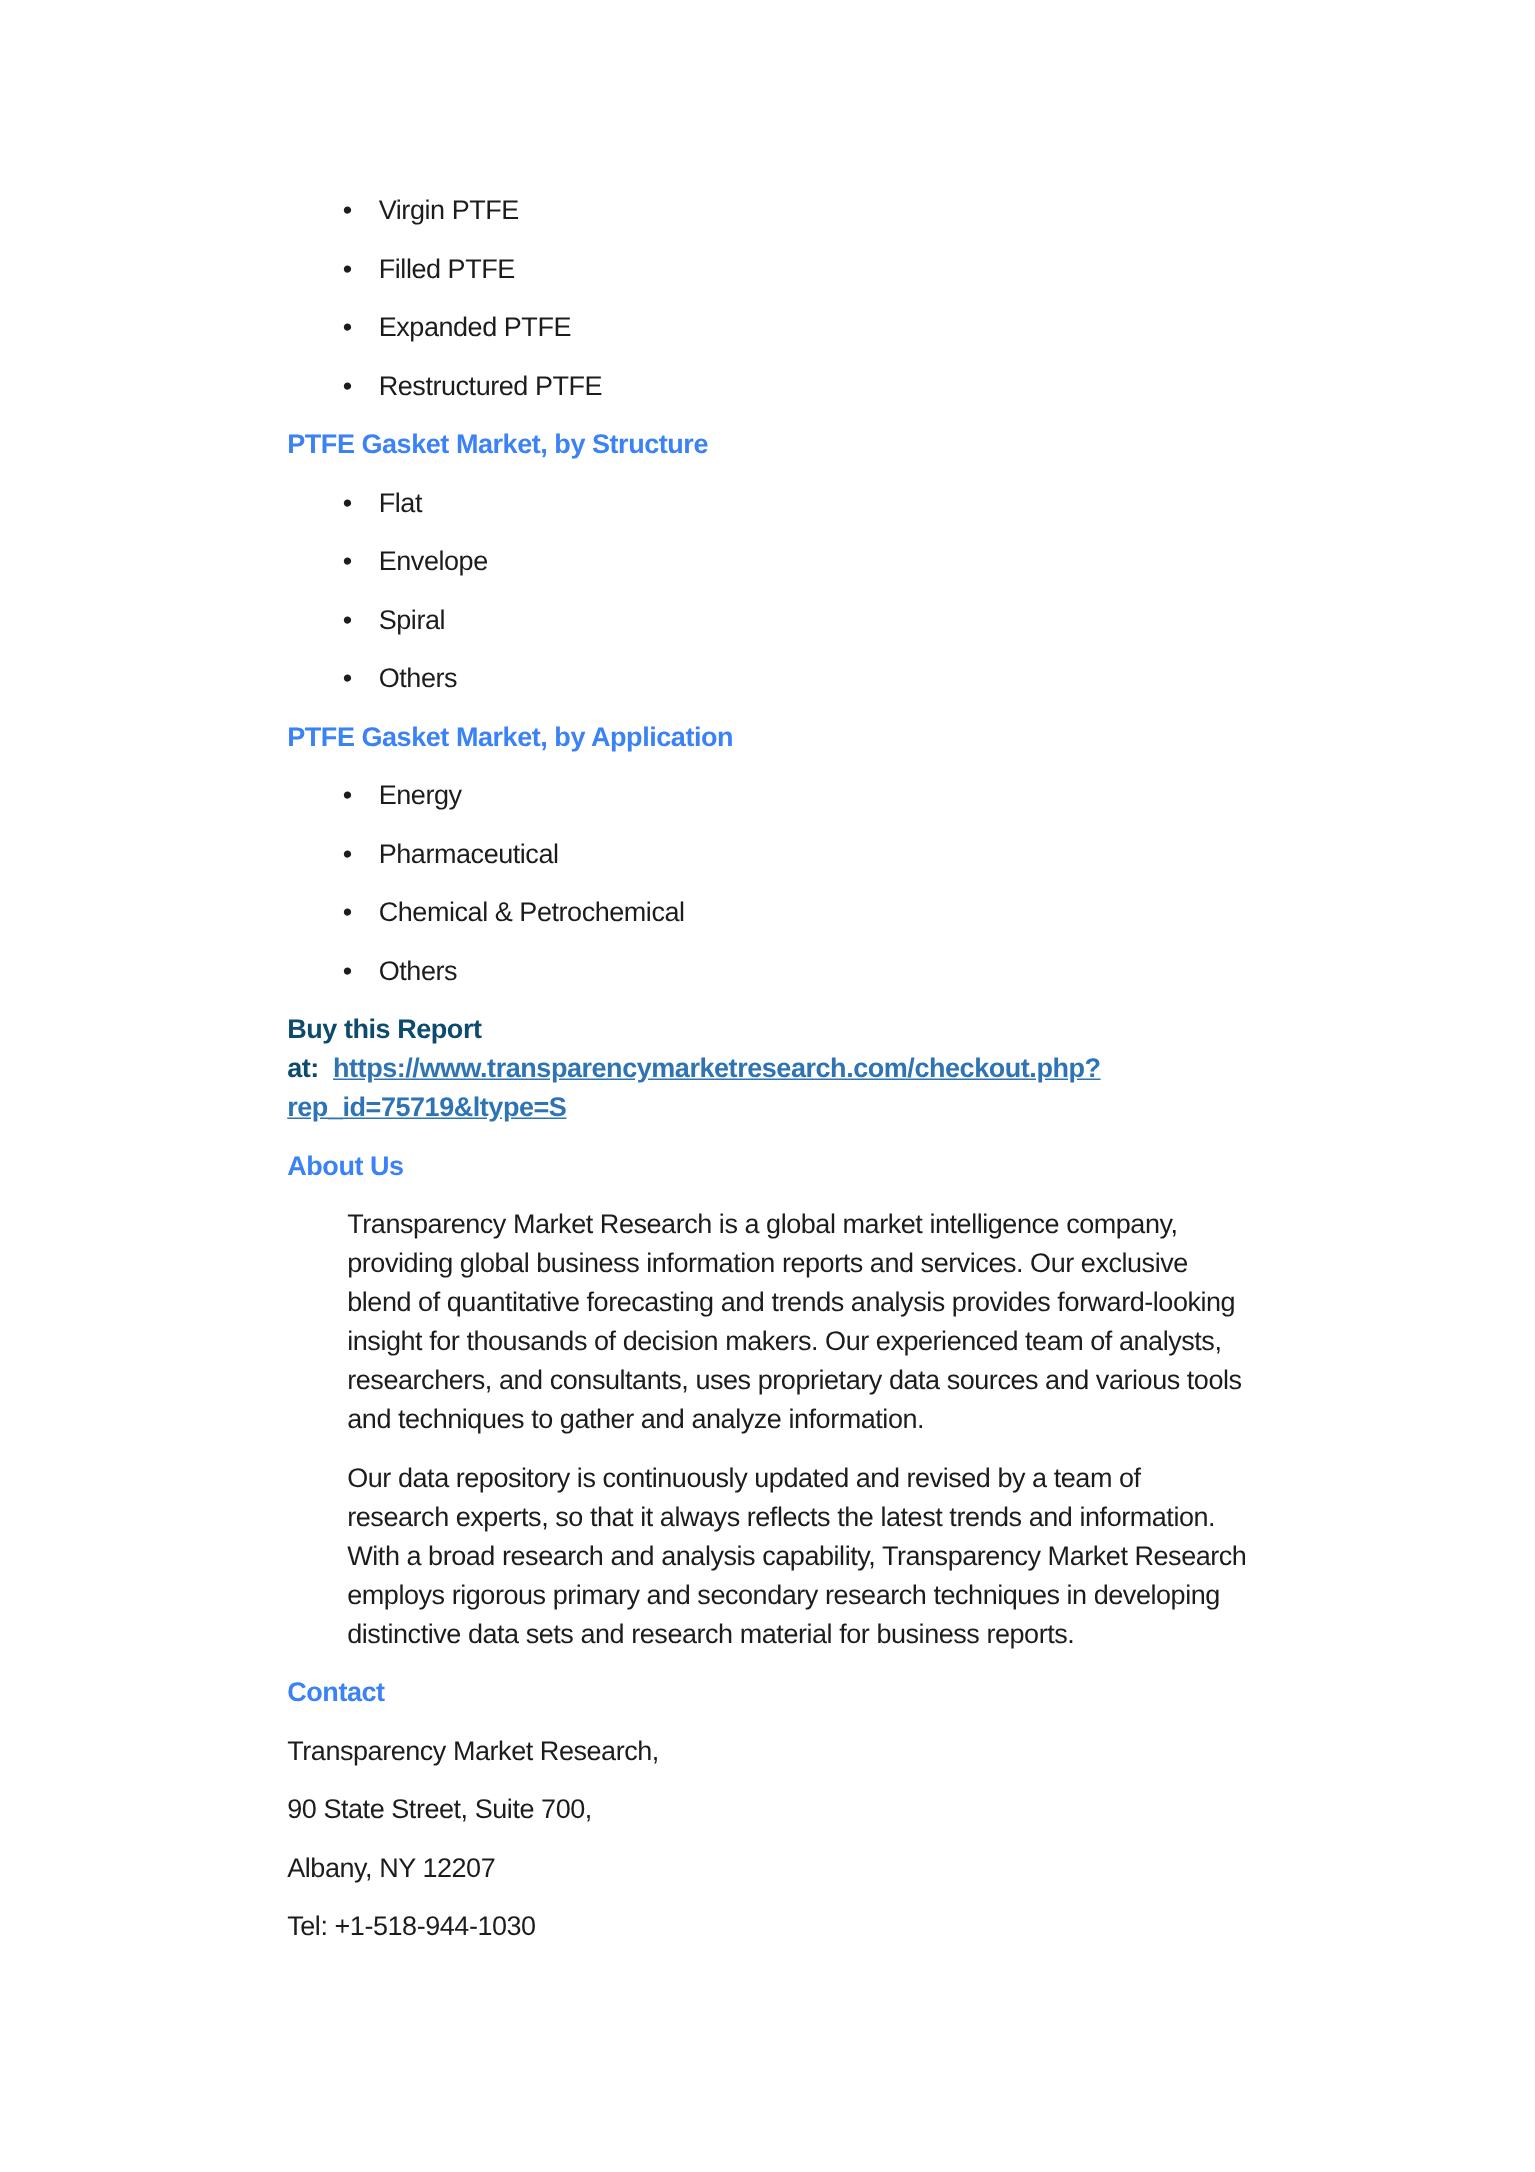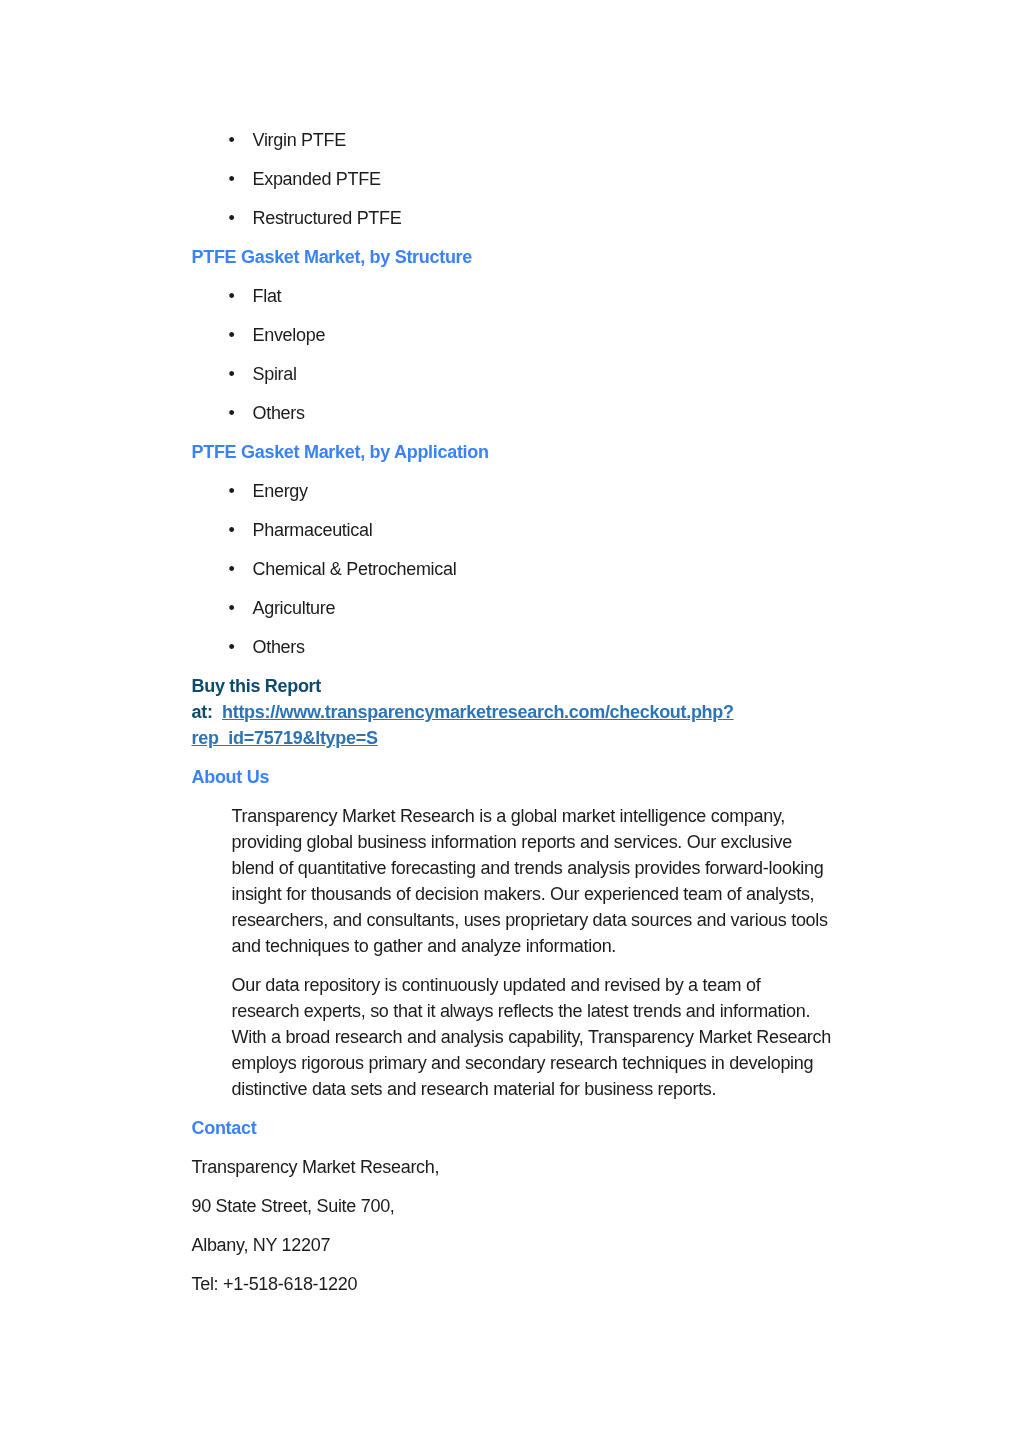--- a/index.html
+++ b/index.html
@@ -52,40 +52,40 @@
   .contact-lines p { margin-bottom: 13px; }
 </style>
 </head>
 <body style="color: rgb(28, 28, 28);">
 
 <div class="page">
   <div class="doc">
 
     <ul class="bullets">
         <li>Virgin PTFE</li>
+        <li>Filled PTFE</li>
         <li>Expanded PTFE</li>
         <li>Restructured PTFE</li>
       </ul>
 
     <p class="heading">PTFE Gasket Market, by Structure</p>
 
     <ul class="bullets">
         <li>Flat</li>
         <li>Envelope</li>
         <li>Spiral</li>
         <li>Others</li>
       </ul>
 
     <p class="heading">PTFE Gasket Market, by Application</p>
 
     <ul class="bullets">
         <li>Energy</li>
         <li>Pharmaceutical</li>
         <li>Chemical &amp; Petrochemical</li>
-        <li>Agriculture</li>
         <li>Others</li>
       </ul>
 
     <p class="buy-report">
       <span class="bold">Buy this Report</span><br>
       <span class="bold">at:</span>&nbsp;
       <a class="link" href="#" style="color: rgb(46, 116, 181); text-align: center;">https://www.transparencymarketresearch.com/checkout.php?rep_id=75719&amp;ltype=S</a>
     </p>
 
     <p class="heading">About Us</p>
@@ -93,17 +93,17 @@
     <p class="para">Transparency Market Research is a global market intelligence company, providing global business information reports and services. Our exclusive blend of quantitative forecasting and trends analysis provides forward-looking insight for thousands of decision makers. Our experienced team of analysts, researchers, and consultants, uses proprietary data sources and various tools and techniques to gather and analyze information.</p>
 
     <p class="para">Our data repository is continuously updated and revised by a team of research experts, so that it always reflects the latest trends and information. With a broad research and analysis capability, Transparency Market Research employs rigorous primary and secondary research techniques in developing distinctive data sets and research material for business reports.</p>
 
     <p class="heading">Contact</p>
 
     <div class="contact-lines">
         <p>Transparency Market Research,</p>
         <p>90 State Street, Suite 700,</p>
         <p>Albany, NY 12207</p>
-        <p>Tel: +1-518-618-1220</p>
+        <p>Tel: +1-518-944-1030</p>
       </div>
 
   </div>
 </div>
 
 </body></html>

